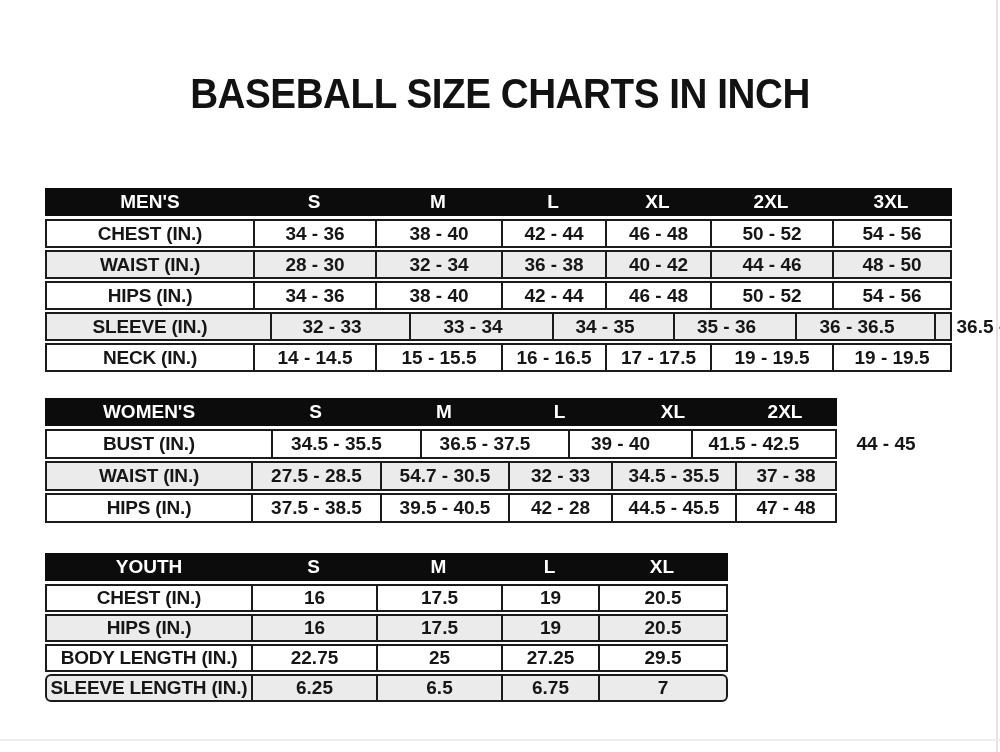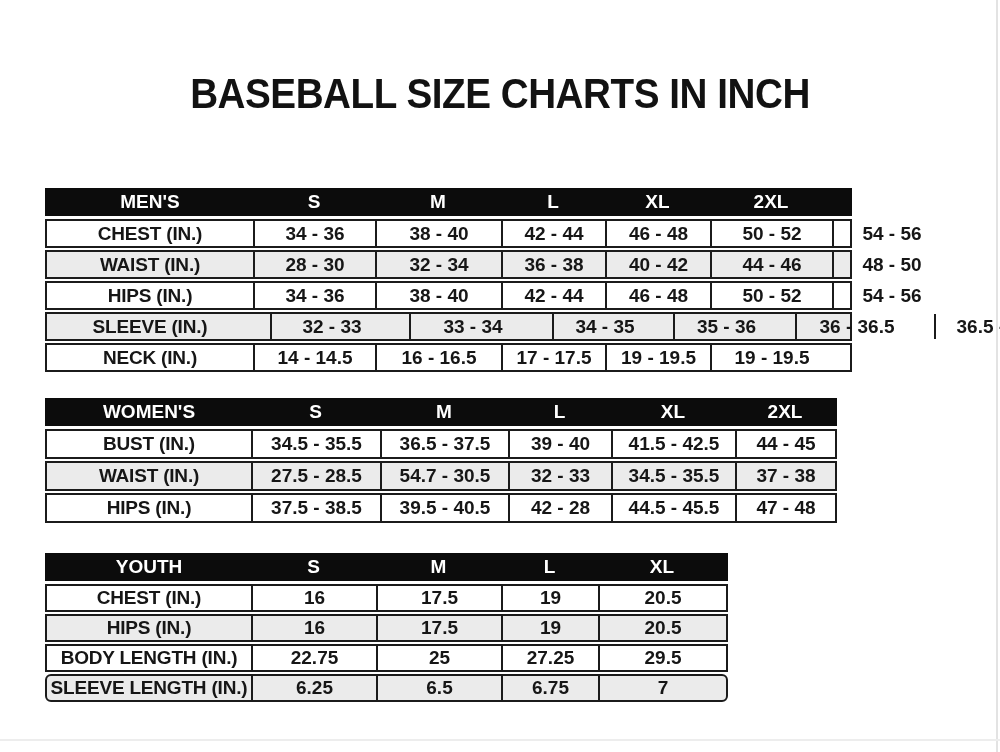--- a/index.html
+++ b/index.html
@@ -16,21 +16,21 @@
     text-align: center;
     font-size: 42px;
     line-height: 44px;
     font-weight: bold;
     color: #121212;
     letter-spacing: -0.5px;
     transform: scaleX(0.92);
     white-space: nowrap;
   }
   .size-table { position: absolute; }
-  .size-table.mens   { left: 45px; top: 188px; width: 807px; --rh: 29px; }
+  .size-table.mens   { left: 45px; top: 188px; width: 907px; --rh: 29px; }
   .size-table.womens { left: 45px; top: 398px; width: 792px; --rh: 30px; }
   .size-table.youth  { left: 45px; top: 553px; width: 683px; --rh: 28px; }
 
   .thead {
     display: grid;
     height: 28px;
     background: var(--header-bg, #0c0c0c);
     border: 2px solid var(--header-bg, #0c0c0c);
     margin-bottom: 3px;
   }
@@ -120,37 +120,38 @@
         <div class="td">32 - 33</div>
         <div class="td">33 - 34</div>
         <div class="td">34 - 35</div>
         <div class="td">35 - 36</div>
         <div class="td">36 - 36.5</div>
         <div class="td">36.5 - 37</div>
       </div>
       <div class="trow" style="grid-template-columns: 206px 122px 126px 104px 105px 122px 118px;">
         <div class="td label">NECK (IN.)</div>
         <div class="td">14 - 14.5</div>
+        <div class="td">15 - 15.5</div>
         <div class="td">16 - 16.5</div>
         <div class="td">17 - 17.5</div>
         <div class="td">19 - 19.5</div>
         <div class="td">19 - 19.5</div>
       </div>
     </section>
 
   <section class="size-table womens">
       <div class="thead" style="grid-template-columns: 204px 129px 128px 103px 124px 100px;">
         <div class="th">WOMEN'S</div>
         <div class="th">S</div>
         <div class="th">M</div>
         <div class="th">L</div>
         <div class="th">XL</div>
         <div class="th">2XL</div>
       </div>
-      <div class="trow" style="grid-template-columns: 204px 129px 128px 103px 124px 100px;">
+      <div class="trow" style="grid-template-columns: 204px 129px 128px 103px 124px 100px; gap: 20px;">
         <div class="td label">BUST (IN.)</div>
         <div class="td">34.5 - 35.5</div>
         <div class="td">36.5 - 37.5</div>
         <div class="td">39 - 40</div>
         <div class="td">41.5 - 42.5</div>
         <div class="td">44 - 45</div>
       </div>
       <div class="trow alt" style="grid-template-columns: 204px 129px 128px 103px 124px 100px;">
         <div class="td label">WAIST (IN.)</div>
         <div class="td">27.5 - 28.5</div>

